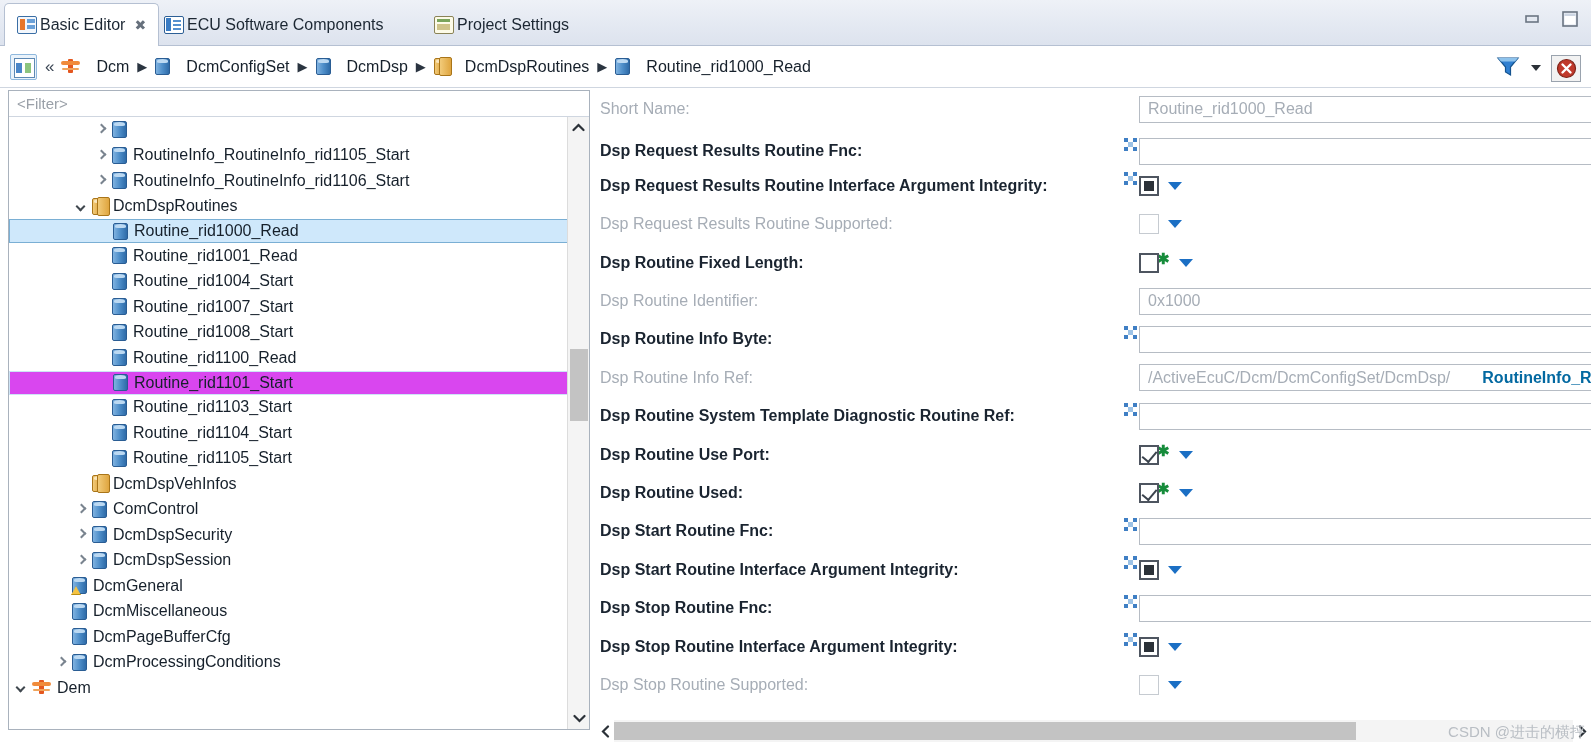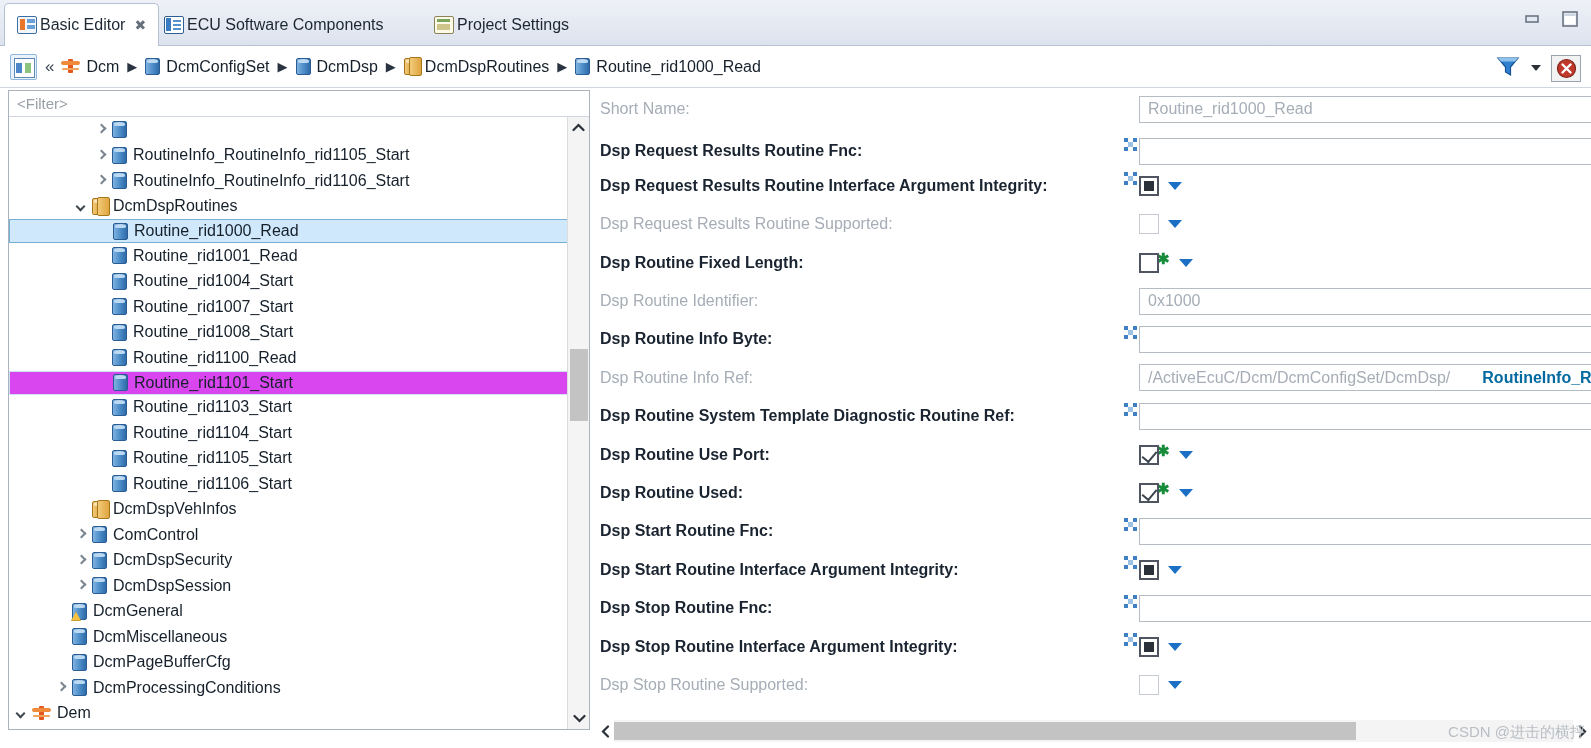--- a/index.html
+++ b/index.html
@@ -55,21 +55,21 @@
     background: #ffffff; border-bottom: 1px solid #cfd6e0;
     display: flex; align-items: center; padding-left: 10px;
   }
   .crumb-home {
     width: 27px; height: 26px; border: 1px solid #8fb8dd; background: #eaf3fb;
     border-radius: 2px; position: relative; margin-right: 6px; cursor: pointer;
   }
   .crumb-home::before { content:""; position:absolute; left:3px; top:3px; width:19px; height:18px; background:#fff; border:1px solid #5d88b3; }
   .crumb-home::after { content:""; position:absolute; left:5px; top:8px; width:6px; height:10px; background:#4a86c8; box-shadow: 9px 0 0 #8cc47e; }
   .chev2 { color:#3b4654; font-size:17px; margin:0 7px 0 2px; cursor:pointer; }
-  .crumb { display:flex; align-items:center; gap:6px; font-size:16px; color:#16202b; cursor:pointer; white-space:nowrap; }
+  .crumb { display:flex; align-items:center; gap:16px; font-size:16px; color:#16202b; cursor:pointer; white-space:nowrap; }
   .crumb-sep { color:#2a3440; font-size:13px; margin:0 8px; }
   .nodeic { width:15px; height:17px; position:relative; flex:none; }
   .nodeic.blue { background:linear-gradient(to right,#7fb2e0 0%,#4e8ec9 50%,#2e6ba8 100%); border-radius:2px; border:1px solid #2a5d94; }
   .nodeic.blue::before { content:""; position:absolute; left:1px; top:0px; right:1px; height:4px; background:#bcd9f2; border-radius:60% 60% 30% 30%; }
   .nodeic.orange { background:linear-gradient(to right,#f2cb7a 0%,#dfa53f 50%,#c88b25 100%); border-radius:2px; border:1px solid #a97519; }
   .nodeic.orange::before { content:""; position:absolute; left:1px; top:0; right:1px; height:4px; background:#fae6bc; border-radius:60% 60% 30% 30%; }
   .nodeic.orange::after { content:""; position:absolute; left:4px; top:-2px; width:11px; height:17px; background:linear-gradient(to right,#f2cb7a,#dfa53f); border:1px solid #a97519; border-radius:2px; }
   .nodeic.dcm { width:19px; height:17px; }
   .nodeic.dcm::before { content:""; position:absolute; left:7px; top:1px; width:5px; height:14px; background:#e4571f; border-radius:1px; }
   .nodeic.dcm::after { content:""; position:absolute; left:0px; top:3px; width:19px; height:4px; background:#f08b3c; border-radius:2px; box-shadow: 0 6px 0 -1px #f0a45c; }
@@ -283,25 +283,20 @@
           <div class="treerow" style="padding-left: 86px;">
             <span class="arrow none"></span>
             <span class="nodeic blue" style="position: relative; flex: 0 0 auto;"></span>
             <span class="treelabel">Routine_rid1104_Start</span>
           </div>
           <div class="treerow" style="padding-left: 86px;">
             <span class="arrow none"></span>
             <span class="nodeic blue" style="position: relative; flex: 0 0 auto;"></span>
             <span class="treelabel">Routine_rid1105_Start</span>
           </div>
-          <div class="treerow" style="padding-left: 86px;">
-            <span class="arrow none"></span>
-            <span class="nodeic blue" style="position: relative; flex: 0 0 auto;"></span>
-            <span class="treelabel">Routine_rid1106_Start</span>
-          </div>
           <div class="treerow" style="padding-left: 66px;">
             <span class="arrow none"></span>
             <span class="nodeic orange" style="position: relative; flex: 0 0 auto;"></span>
             <span class="treelabel">DcmDspVehInfos</span>
           </div>
           <div class="treerow" style="padding-left: 66px;">
             <span class="arrow collapsed"></span>
             <span class="nodeic blue" style="position: relative; flex: 0 0 auto;"></span>
             <span class="treelabel">ComControl</span>
           </div>

